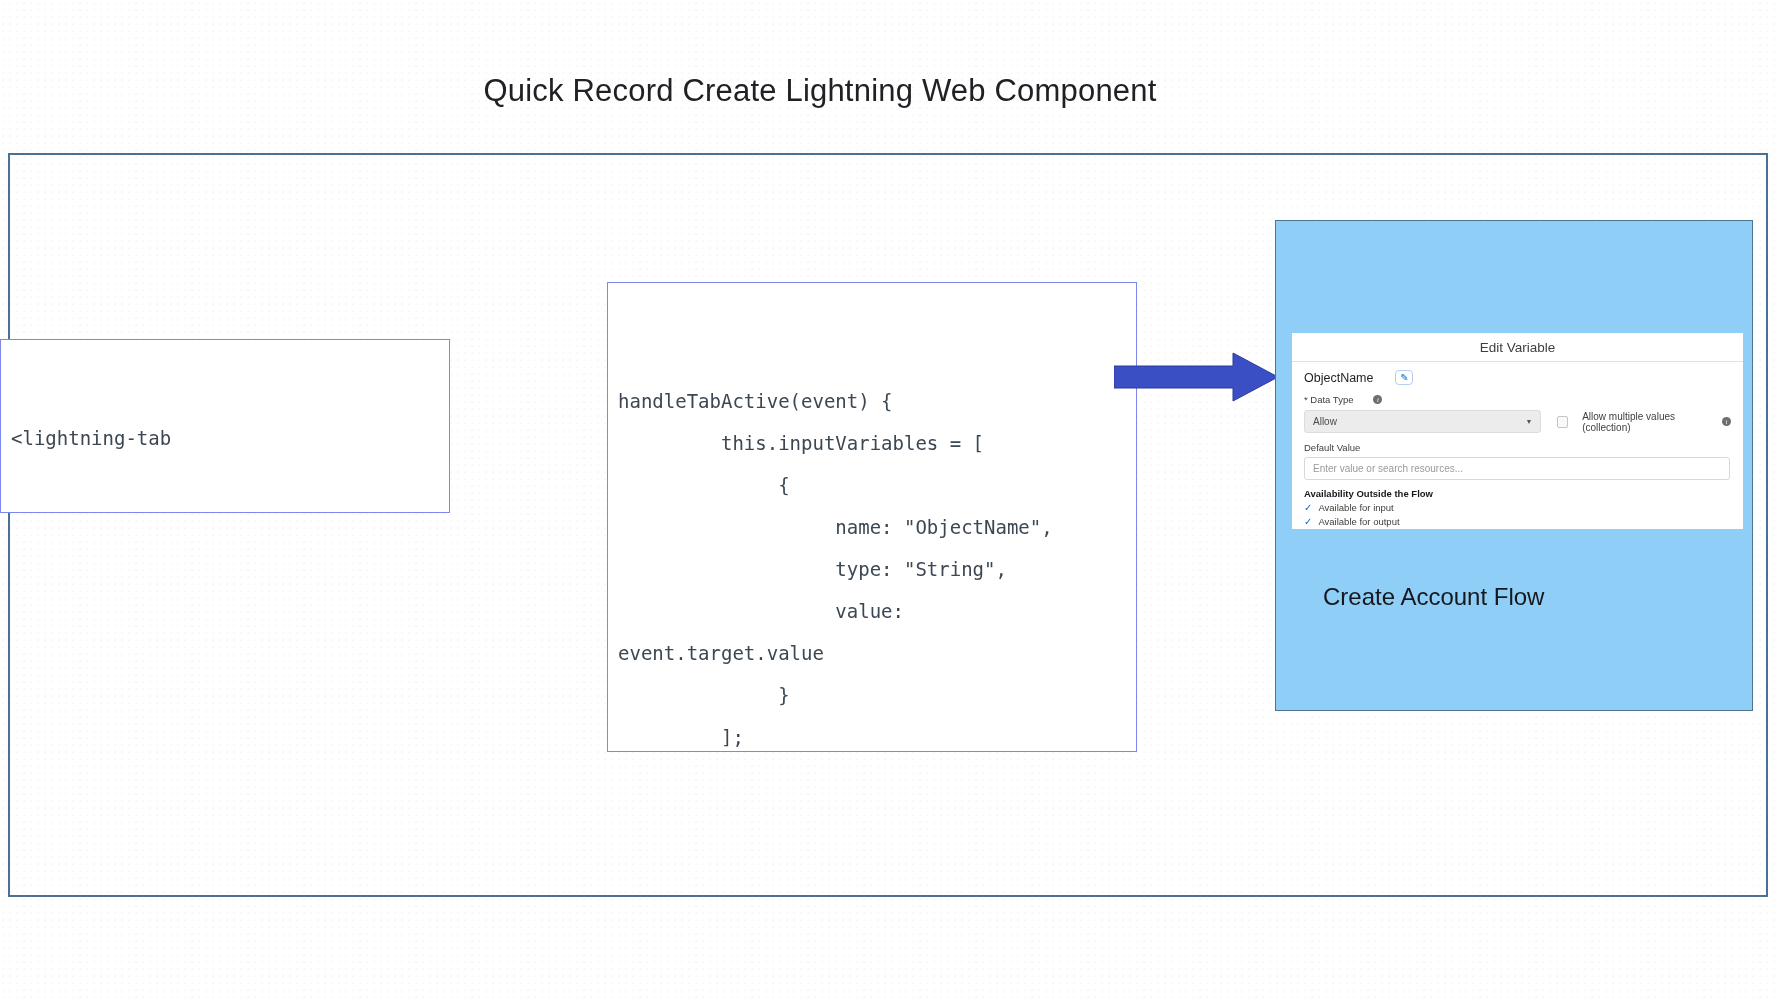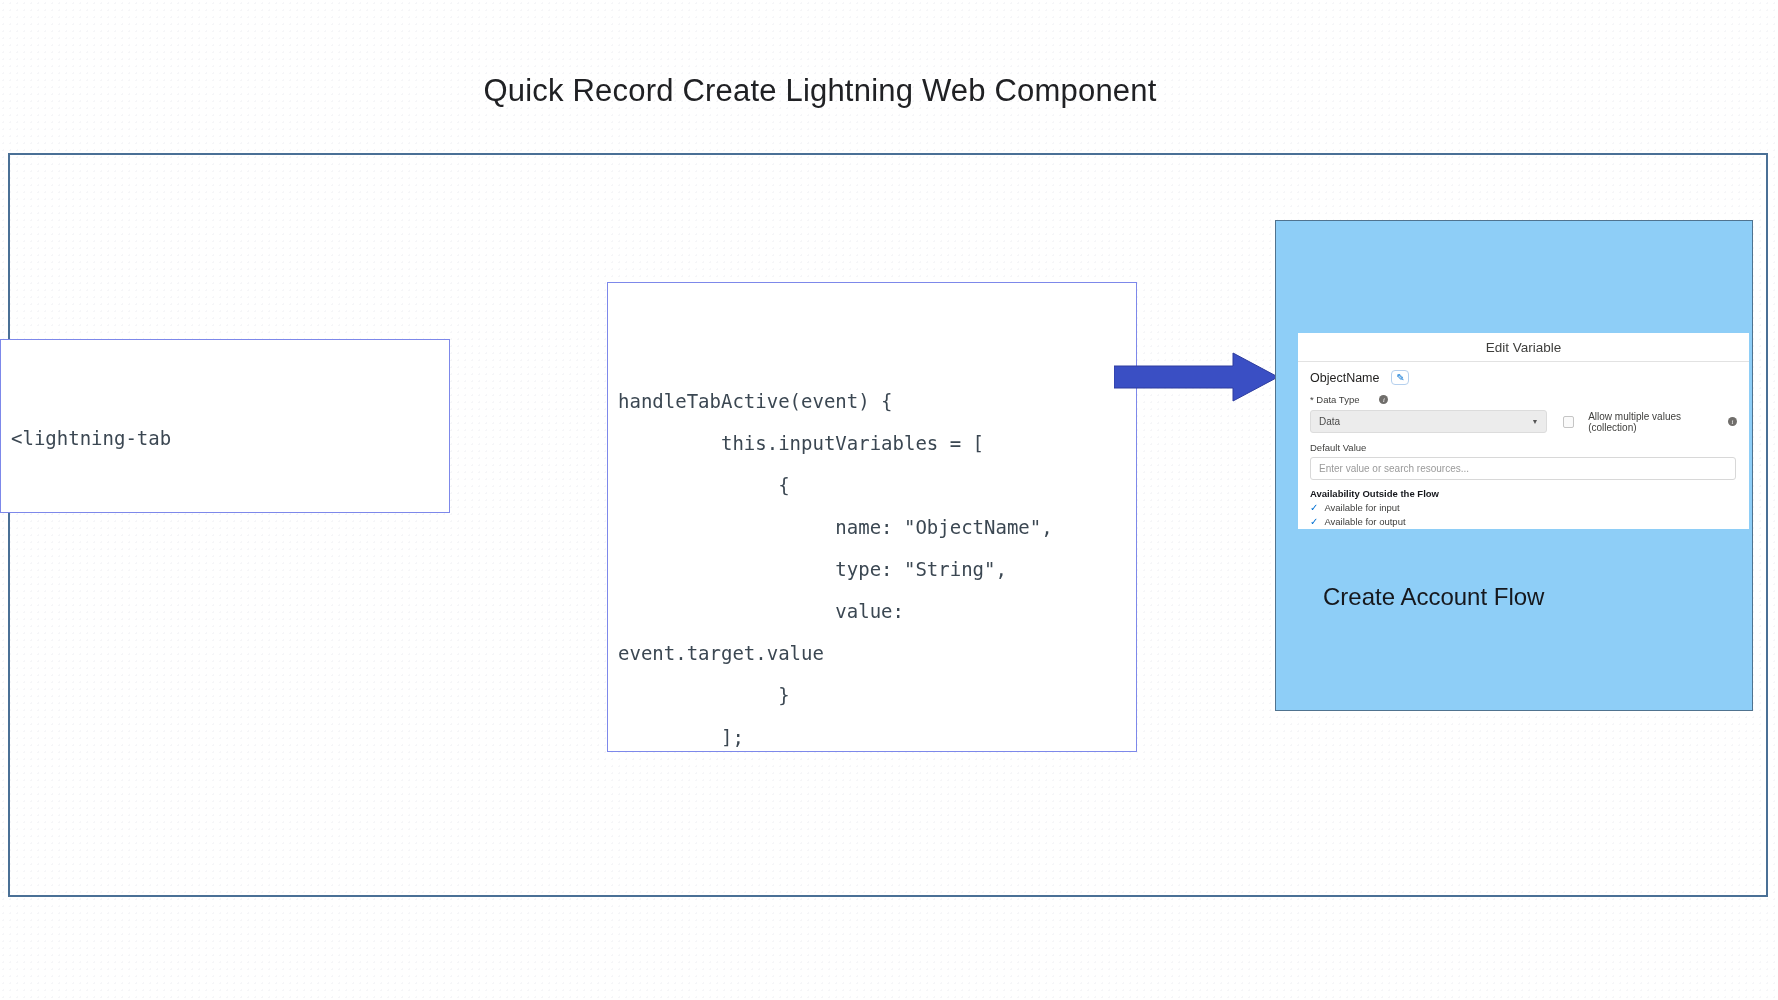--- a/index.html
+++ b/index.html
@@ -37,31 +37,31 @@
   }
 
   .flow-arrow { position:absolute; left:1114px; top:351px; width:166px; height:52px; }
 
   .flow-panel {
     position:absolute; left:1275px; top:220px; width:478px; height:491px;
     background:#8ecef7; border:1px solid #50738f;
   }
 
   .dialog {
-    position:absolute; left:22px; top:112px; width:451px; height:196px;
+    position:absolute; left:16px; top:112px; width:451px; height:196px;
     background:#ffffff; font-family:"Liberation Sans",sans-serif;
   }
   .dialog-titlebar {
     height:29px; border-bottom:1px solid #e2e2e2;
     display:flex; align-items:center; justify-content:center;
     font-size:13.5px; color:#3e3e3c;
   }
   .dialog-body { padding:8px 12px 0 12px; }
 
-  .varname-row { display:flex; align-items:center; gap:12px; }
+  .varname-row { display:flex; align-items:center; gap:22px; }
   .varname { font-size:12.5px; color:#201f1e; }
   .pencil-chip {
     width:18px; height:15px; border:1px solid #b5d0ee; border-radius:4px;
     display:flex; align-items:center; justify-content:center;
     font-size:10px; color:#0070d2; background:#fff; cursor:pointer;
   }
 
   .field-label { margin-top:9px; font-size:9.5px; color:#3e3e3c; display:flex; align-items:center; gap:20px; }
   .field-label.bold { font-weight:bold; color:#16181d; margin-top:8px; }
   .info-dot {
@@ -144,21 +144,21 @@
           <span class="pencil-chip">✎</span>
         </div>
 
         <div class="field-label">
           <span>* Data Type</span>
           <span class="info-dot">i</span>
         </div>
 
         <div class="controls-row">
           <div class="select-box">
-            <span class="select-value">Data</span>
+            <span class="select-value">Allow</span>
             <span class="chevron">▼</span>
           </div>
           <div class="checkbox-group">
             <span class="checkbox"></span>
             <span class="checkbox-label">Allow multiple values (collection)</span>
             <span class="info-dot">i</span>
           </div>
         </div>
 
         <div class="field-label">

